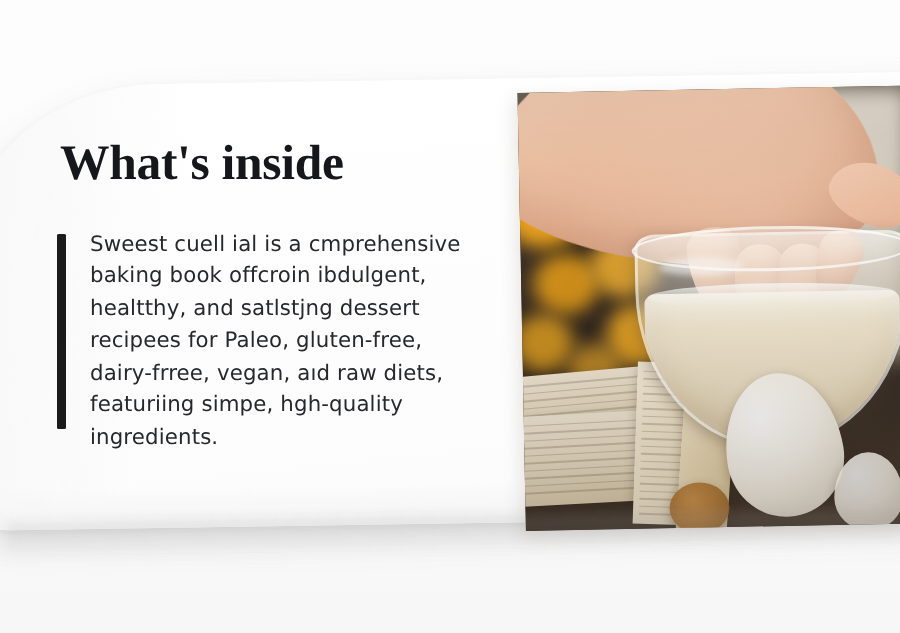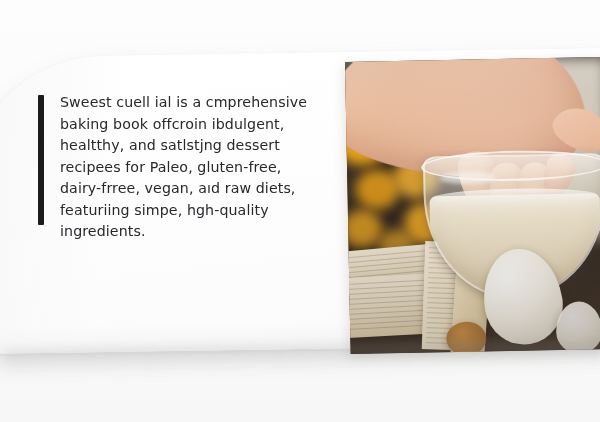--- a/index.html
+++ b/index.html
@@ -257,20 +257,21 @@
 
 <div id="stage">
 
   <div class="page-bg"></div>
 
   <div class="card">
     <div class="card-inner-shade"></div>
   </div>
 
   <div class="text-col">
+    <h1 class="headline">What's inside</h1>
 
     <div class="quote-wrap">
       <div class="accent-bar"></div>
       <p class="body-copy">Sweest cuell ial is a cmprehensive baking  book offcroin ibdulgent, healtthy, and satlstjng dessert recipees for Paleo, gluten-free, dairy-frree, vegan, aıd raw diets, featuriing simpe, hgh-quality ingredients.</p>
     </div>
   </div>
 
   <div class="photo">
     <div class="photo-scene">
       <div class="bk-base"></div>

